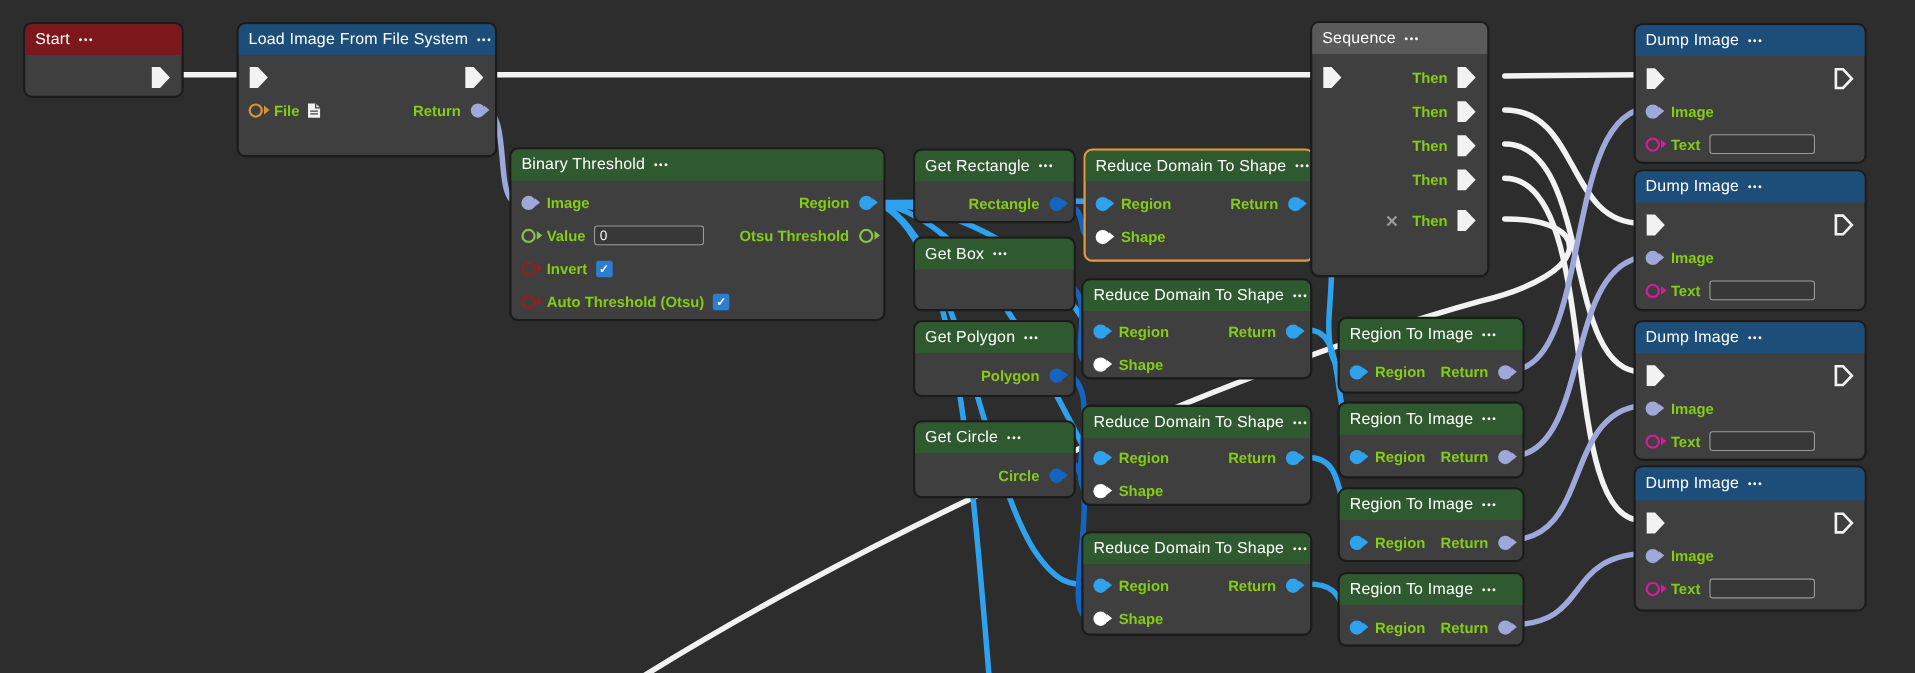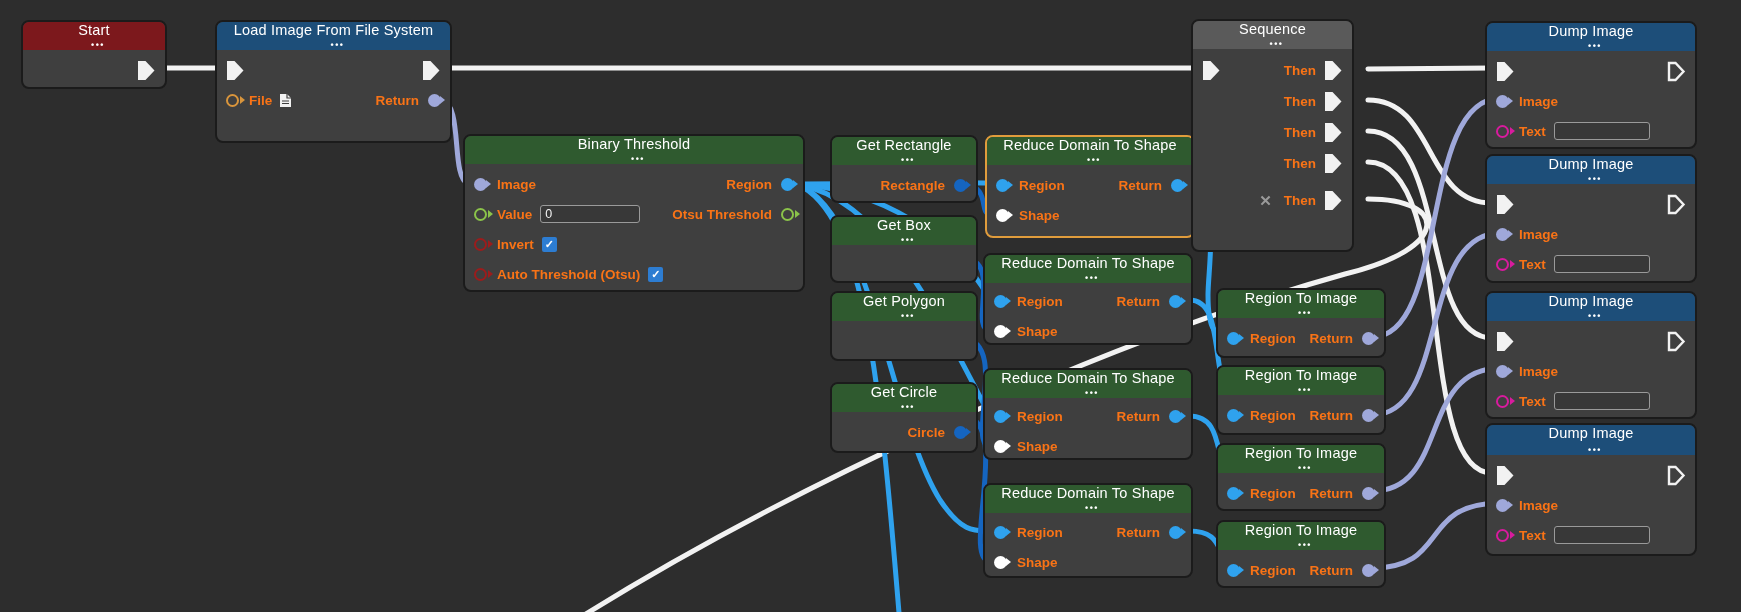--- a/index.html
+++ b/index.html
@@ -16,35 +16,34 @@
   .w-region{stroke:var(--port_region,#2fa2ee);stroke-width:5;}
   .w-shape{stroke:var(--port_shape,#1565c0);stroke-width:5;}
 
   .node{
     position:absolute;background:var(--node_bg,#3f3f3f);
     border:2px solid var(--node_border,#1b1b1b);border-radius:8px;
     box-sizing:border-box;color:#f2f2f2;
   }
   .node.selected{border-color:var(--selection,#e09c3c);}
   .nhead{
-    height:28px;display:flex;align-items:center;justify-content:space-between;
+    height:28px;display:flex;align-items:center;justify-content:flex-start;
     padding:0 9px;border-radius:6px 6px 0 0;
     font-size:14.5px;font-weight:500;color:#fff;letter-spacing:.2px;
     white-space:nowrap;
-    flex-direction:column;
   }
   .h-red{background:var(--header_start,#7c181c);}
   .h-blue{background:var(--header_blue,#1d4e79);}
   .h-green{background:var(--header_green,#2f5a2f);}
   .h-gray{background:var(--header_gray,#5a5a5a);}
   .menu{font-size:9px;font-weight:700;letter-spacing:1.5px;color:#fff;cursor:pointer;margin-left:8px;}
   .nbody{position:relative;padding-top:5px;}
   .row{position:relative;height:30px;display:flex;align-items:center;padding:0 9px;box-sizing:border-box;}
   .row .grow{flex:1;}
-  .lbl{font-size:13.5px;font-weight:700;color:#f97316;white-space:nowrap;}
+  .lbl{font-size:13.5px;font-weight:700;color:#84cc16;white-space:nowrap;}
   .right{justify-content:flex-end;}
 
   .port{
     position:relative;width:13px;height:13px;border-radius:50%;
     background:var(--pc,#fff);flex:0 0 auto;
   }
   .port.ring{background:var(--node_bg,#3f3f3f);box-sizing:border-box;border:2.5px solid var(--pc,#fff);}
   .port::after{
     content:"";position:absolute;left:12px;top:50%;transform:translateY(-50%);
     border:4px solid transparent;border-left:5px solid var(--pc,#fff);
@@ -226,20 +225,26 @@
     <span>Get Box</span>
     <span class="menu">•••</span>
   </div>
 </div>
 
 <div class="node" style="left:830px;top:291px;width:148px;height:70px;">
   <div class="nhead h-green">
     <span>Get Polygon</span>
     <span class="menu">•••</span>
   </div>
+  <div class="nbody">
+    <div class="row right">
+      <span class="lbl">Polygon</span>
+      <span class="port out p-shape"></span>
+    </div>
+  </div>
 </div>
 
 <div class="node" style="left:830px;top:382px;width:148px;height:71px;">
   <div class="nhead h-green">
     <span>Get Circle</span>
     <span class="menu">•••</span>
   </div>
   <div class="nbody">
     <div class="row right">
       <span class="lbl">Circle</span>

